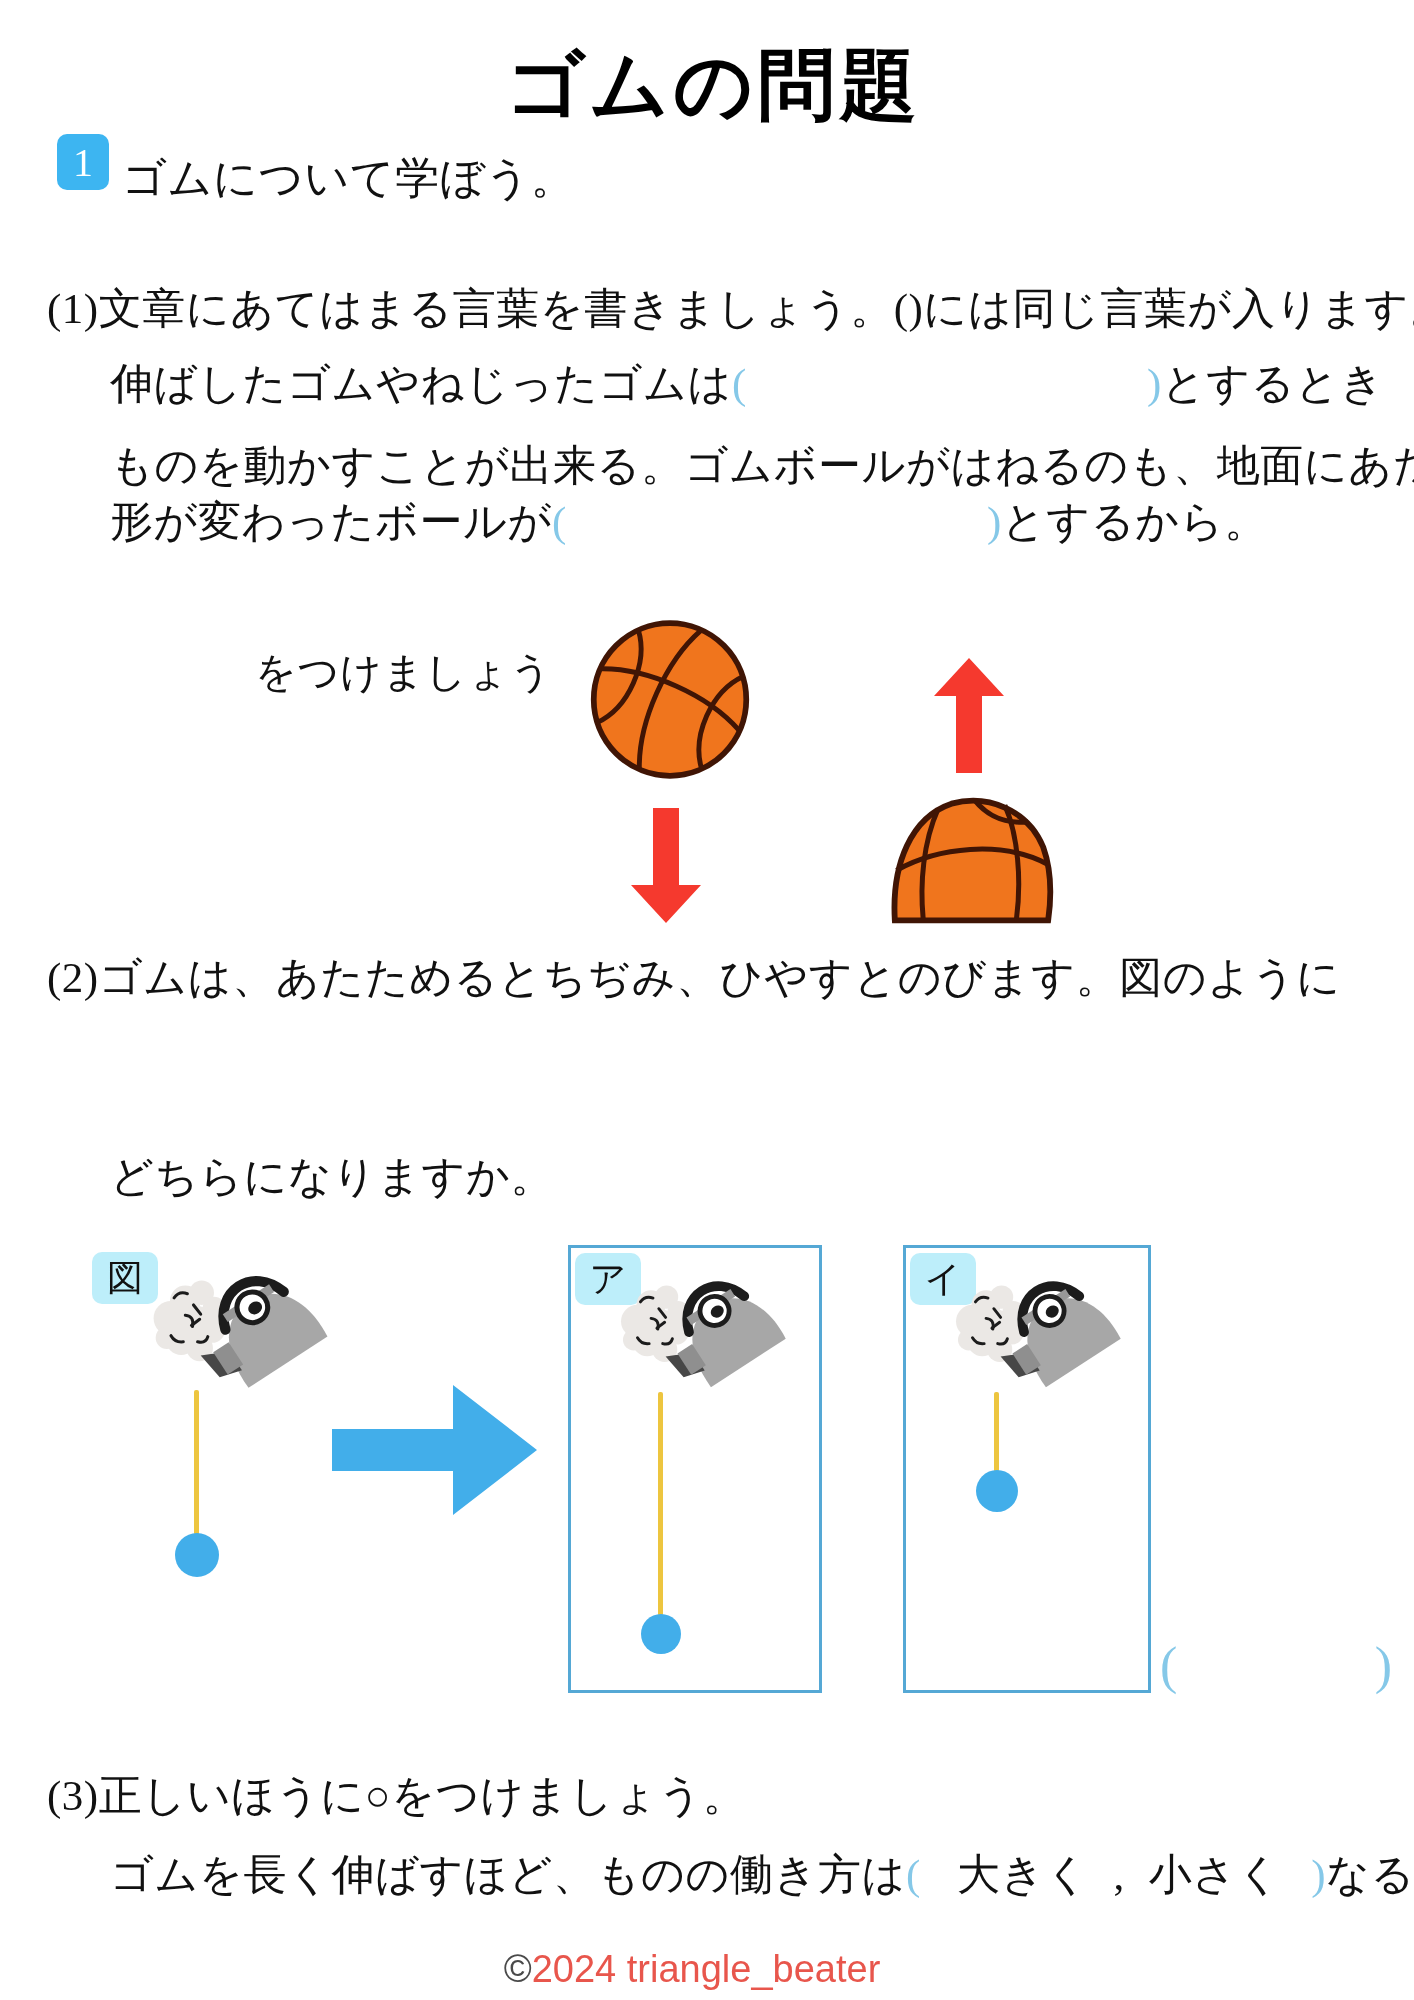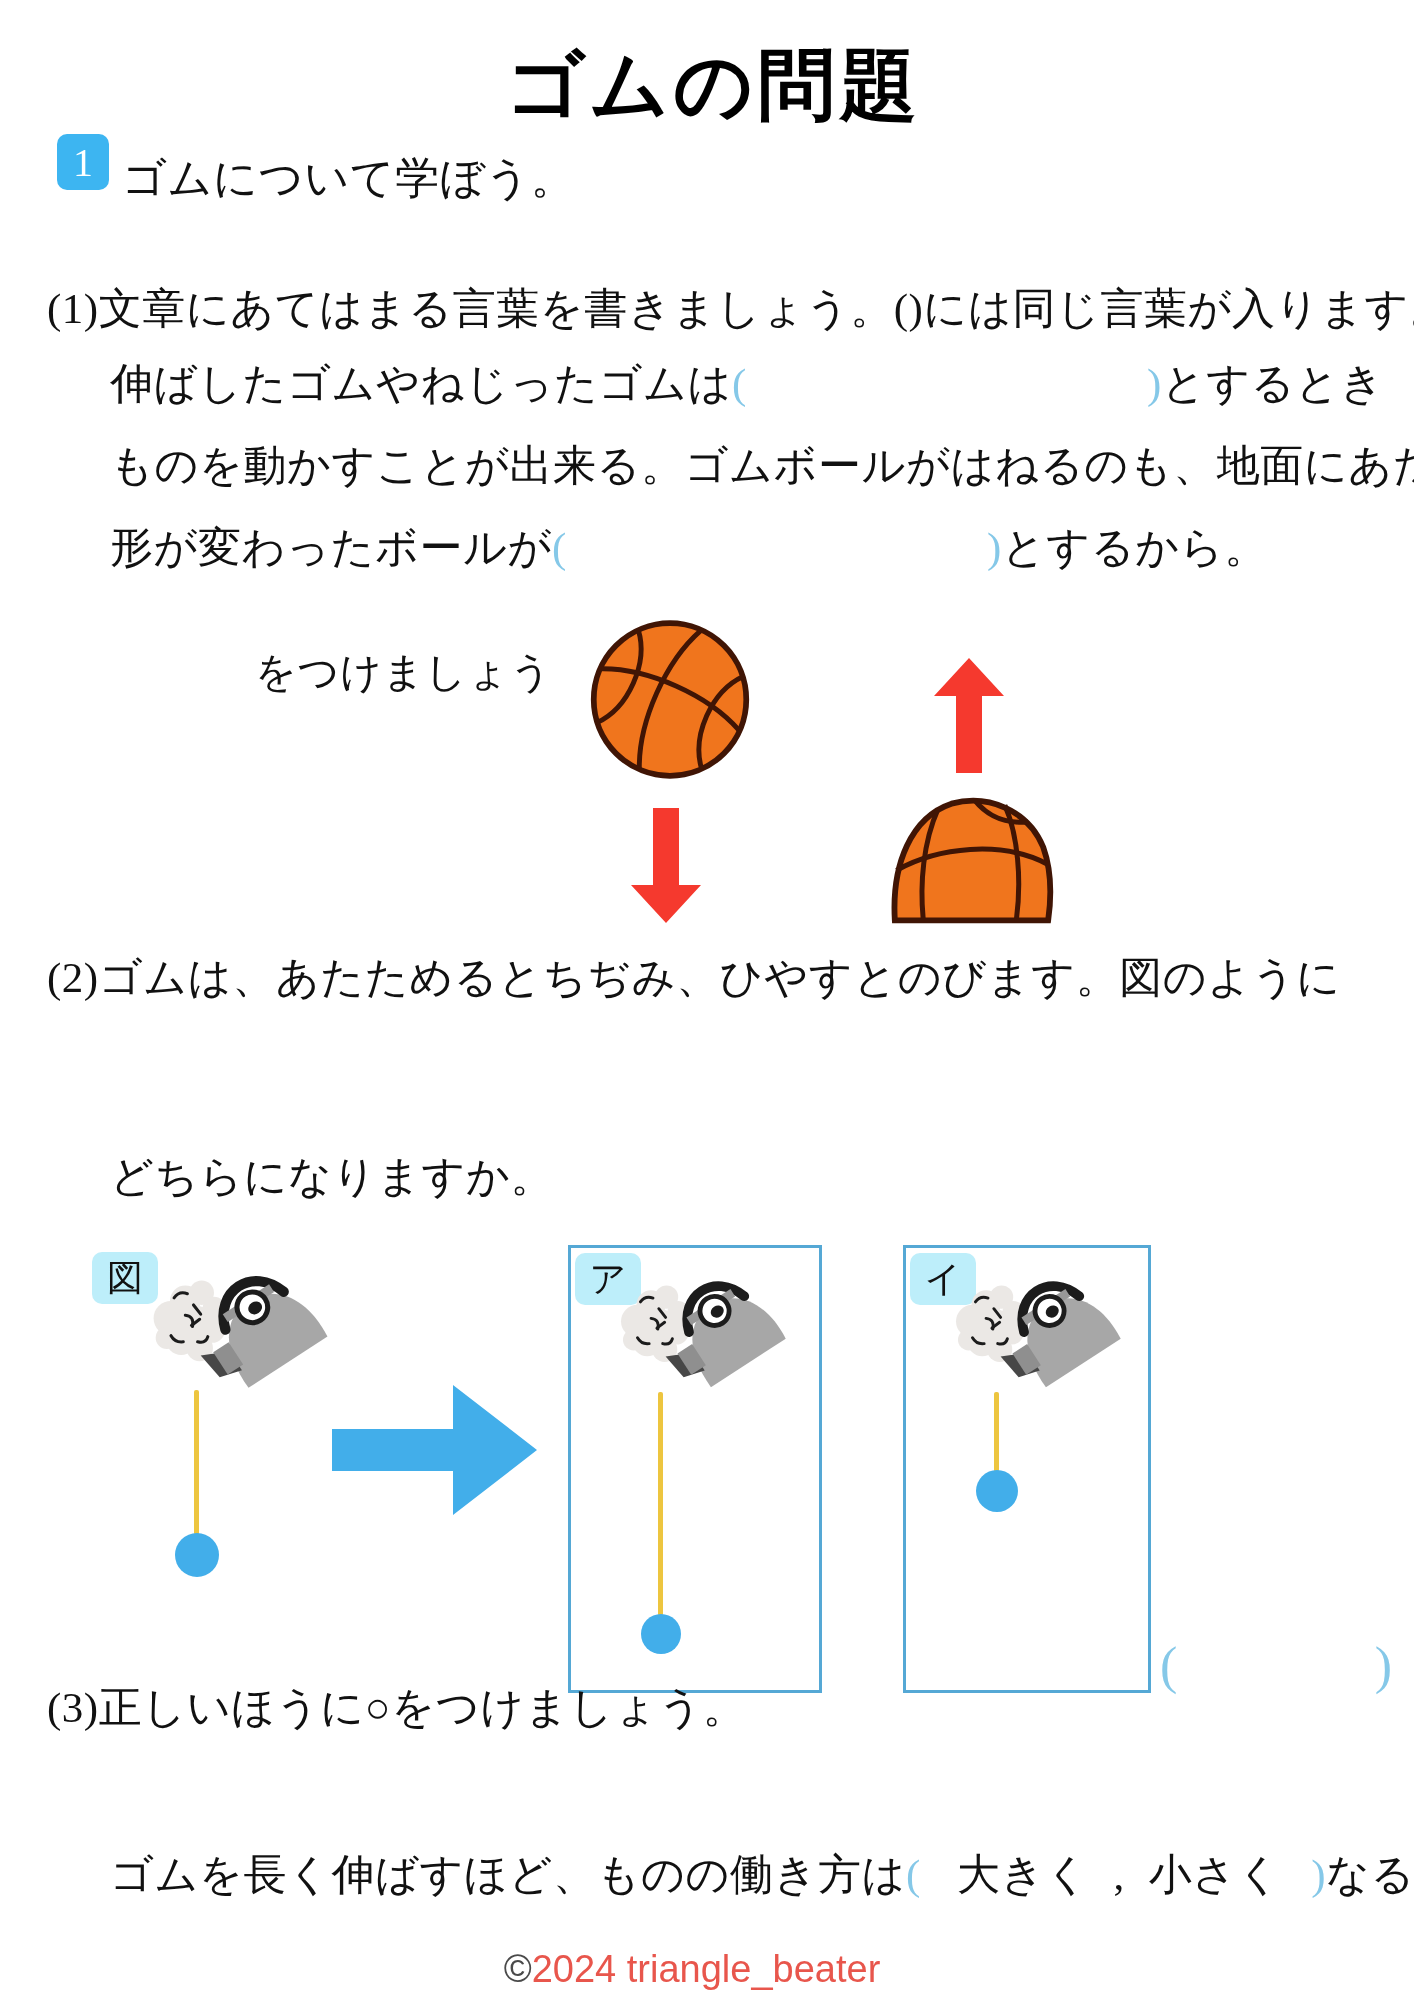--- a/index.html
+++ b/index.html
@@ -117,21 +117,21 @@
   <div class="abs tline" style="left:122px;top:153px;font-size:44px">ゴムについて学ぼう。</div>
 
   <div class="abs tline" style="left:47px;top:283px">(1)文章にあてはまる言葉を書きましょう。()には同じ言葉が入ります。</div>
 
   <div class="abs tline" style="left:110px;top:358px">
     <span>伸ばしたゴムやねじったゴムは</span><span class="bparen">(</span><span class="blank" style="width:400px"></span><span class="bparen">)</span><span>とするとき</span>
   </div>
 
   <div class="abs tline" style="left:110px;top:440px">ものを動かすことが出来る。ゴムボールがはねるのも、地面にあたり</div>
 
-  <div class="abs tline" style="left:110px;top:522px">
+  <div class="abs tline" style="left:110px;top:496px">
     <span>形が変わったボールが</span><span class="bparen">(</span><span class="blank" style="width:420px"></span><span class="bparen">)</span><span>とするから。</span>
   </div>
 
   <div class="abs tline" style="left:255px;top:648px;font-size:41px">をつけましょう</div>
 
   <svg class="abs" style="left:588px;top:617px" width="164" height="165" viewBox="0 0 100 100">
       <use href="#basketball"></use>
     </svg>
 
   <svg class="abs" style="left:631px;top:808px" width="70" height="115" viewBox="0 0 70 115">
@@ -180,21 +180,21 @@
       <use href="#kettle"></use>
     </svg>
   <div class="abs string" style="left:994px;top:1392px;height:80px"></div>
   <div class="abs weight" style="left:976px;top:1470px;width:42px;height:42px"></div>
 
   <div class="abs ansparens">
     <span>(</span>
     <span>)</span>
   </div>
 
-  <div class="abs tline" style="left:47px;top:1682px">(3)正しいほうに○をつけましょう。</div>
+  <div class="abs tline" style="left:47px;top:1770px">(3)正しいほうに○をつけましょう。</div>
 
   <div class="abs tline" style="left:110px;top:1849px">
     <span>ゴムを長く伸ばすほど、ものの働き方は</span><span class="bparen">(</span><span class="blank" style="width:36px"></span><span>大きく</span><span class="blank" style="width:24px"></span><span>,</span><span class="blank" style="width:24px"></span><span>小さく</span><span class="blank" style="width:30px"></span><span class="bparen">)</span><span>なる。</span>
   </div>
 
   <div class="abs footer">
     <span class="csym">©</span><span>2024 triangle_beater</span>
   </div>
 
 </div>

